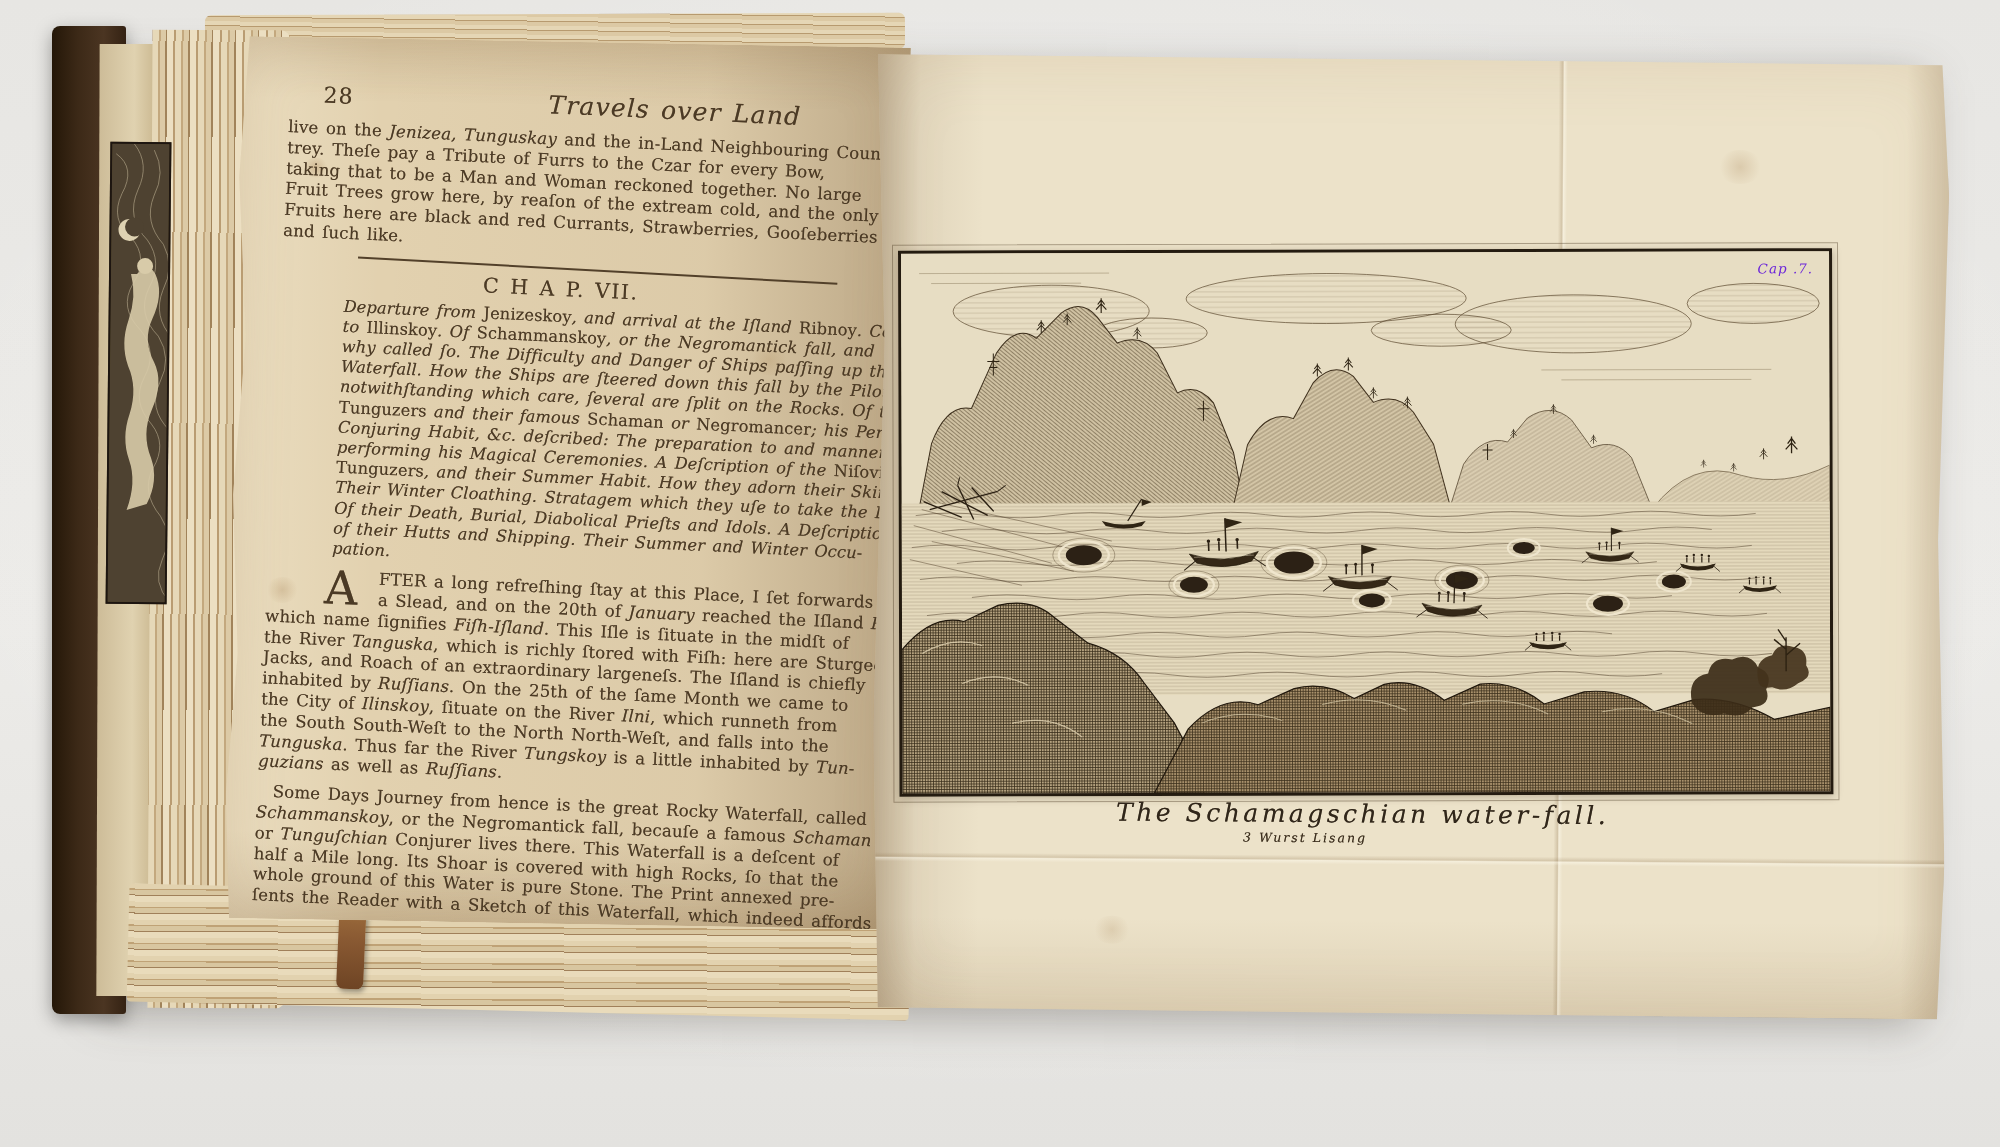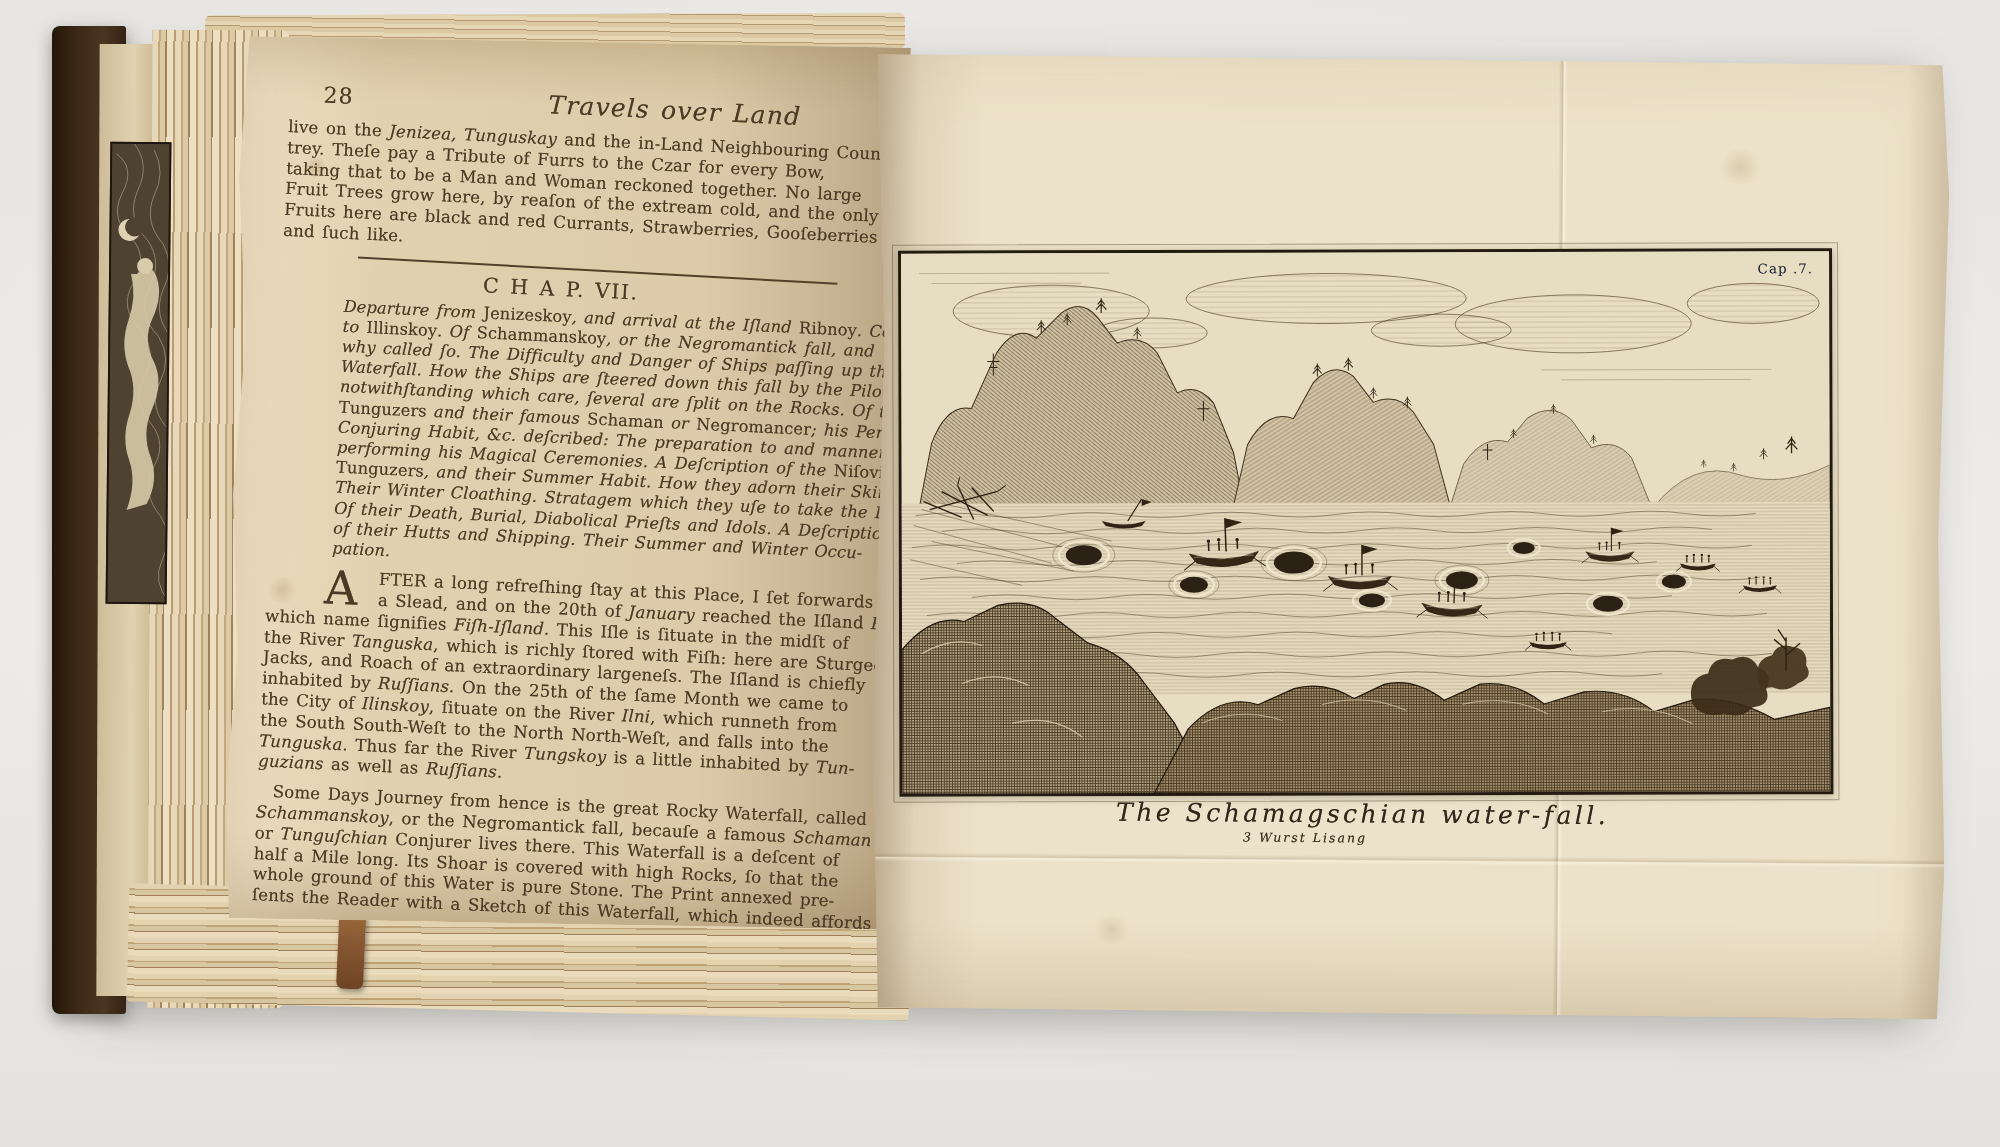--- a/index.html
+++ b/index.html
@@ -80,21 +80,21 @@
     box-shadow:3px 8px 16px rgba(0,0,0,.18), inset 0 0 70px rgba(160,125,80,.16);}
   .crease-v{position:absolute;left:681px;top:0;width:9px;height:100%;
     background:linear-gradient(90deg,rgba(255,250,235,0),rgba(120,90,50,.22) 45%,rgba(255,252,240,.5) 60%,rgba(255,250,235,0));}
   .crease-h{position:absolute;left:0;top:798px;width:100%;height:9px;
     background:linear-gradient(180deg,rgba(255,250,235,0),rgba(120,90,50,.20) 45%,rgba(255,252,240,.45) 60%,rgba(255,250,235,0));}
   .plate{position:absolute;left:24px;top:192px;width:928px;height:540px;
     transform:rotate(-.55deg);background:#e7ddc3;
     border:3px solid #241b10;outline:1px solid rgba(72,54,32,.40);outline-offset:5px;
     box-shadow:1px 2px 8px rgba(60,44,24,.25);}
   .plate svg{display:block;width:100%;height:100%;}
-  .plate-label{position:absolute;right:16px;top:9px;font-size:13.5px;color:#0f172a;
+  .plate-label{position:absolute;right:16px;top:9px;font-style:italic;font-size:13.5px;color:#6d28d9;
     letter-spacing:1px;}
   .caption{position:absolute;left:190px;top:742px;width:600px;text-align:center;
     font-style:italic;font-size:25px;letter-spacing:3.5px;color:#30261a;
     text-shadow:0 0 .6px rgba(50,38,22,.6);}
   .scalenote{margin-top:2px;padding-right:115px;font-size:12.5px;letter-spacing:2px;color:#3c2f1e;}
 </style>
 </head>
 <body>
 
 <div class="scene">

